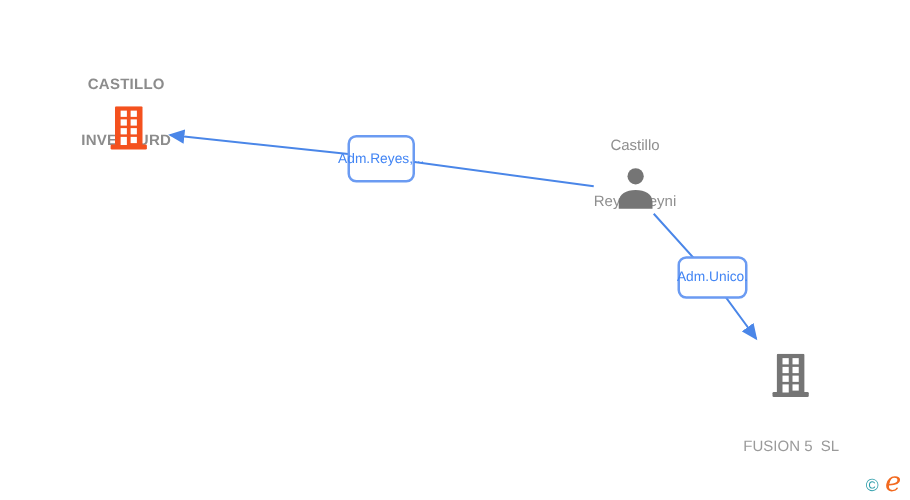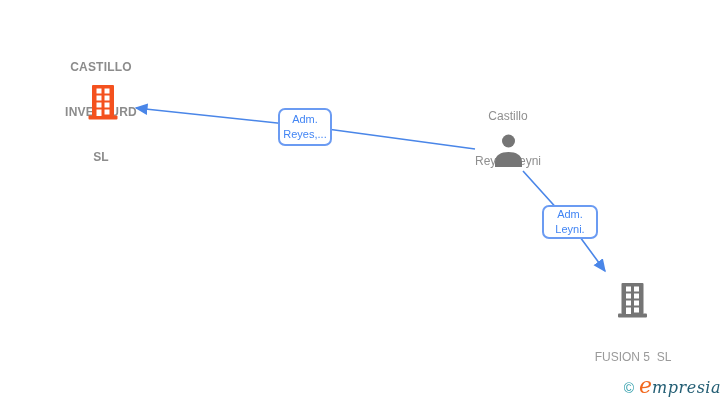--- a/index.html
+++ b/index.html
@@ -9,21 +9,21 @@
   }
   .edges{position:absolute;left:0;top:0;width:728px;height:400px;z-index:1;}
   .node-label{position:absolute;z-index:2;text-align:center;white-space:pre-wrap;}
   .company-main{width:122px;font-weight:bold;font-size:12px;line-height:15px;color:#8c8c8c;letter-spacing:.2px;}
   .person-name{width:122px;font-size:12px;line-height:15px;color:#8f8f8f;}
   .company-secondary{width:122px;font-size:12px;line-height:15px;color:#9a9a9a;}
   .icon{position:absolute;z-index:2;}
   .edge-label{
     position:absolute;z-index:3;background:#ffffff;border:2px solid #6b9bf2;
     border-radius:7px;color:#4285f4;font-size:11px;line-height:15px;
-    display:flex;flex-direction:column;align-items:center;justify-content:center;
+    display:flex;align-items:center;justify-content:center;
     text-align:center;box-sizing:border-box;
   }
   .logo{
     position:absolute;right:7px;bottom:3px;z-index:2;display:flex;align-items:baseline;
     font-family:"DejaVu Serif", serif;font-style:italic;
   }
   .logo .copy{font-family:"Liberation Sans", sans-serif;font-style:normal;color:#2d9daa;font-size:14px;margin-right:5px;}
   .logo .brand-e{color:#f2691f;font-size:22px;line-height:20px;}
   .logo .brand-rest{color:#235e74;font-size:16px;letter-spacing:.5px;}
 </style>
@@ -38,21 +38,20 @@
         <path d="M0,0 L9,4 L0,8 z" fill="#4a86e8"></path>
       </marker>
     </defs>
     <path d="M475,149 L305,126 L136,108" fill="none" stroke="#4a86e8" stroke-width="1.6" marker-end="url(#arrow)"></path>
     <path d="M523,171 L569,222 L605,271" fill="none" stroke="#4a86e8" stroke-width="1.6" marker-end="url(#arrow)"></path>
   </svg>
 
   <div class="node-label company-main" style="left:40px;top:30px;">
     <div>CASTILLO</div>
     <div>INVERTURD</div>
-    <div>SL</div>
   </div>
   <svg class="icon" style="left:88px;top:85px;" width="30" height="35" viewBox="0 0 30 35">
     <rect x="0.5" y="30.5" width="29" height="4" rx="1" fill="#f4511e"></rect>
     <rect x="4" y="0" width="22" height="31" rx="1" fill="#f4511e"></rect>
     <rect x="8.5" y="3.5" width="5" height="5" fill="#ffffff"></rect>
     <rect x="16.5" y="3.5" width="5" height="5" fill="#ffffff"></rect>
     <rect x="8.5" y="10.5" width="5" height="5" fill="#ffffff"></rect>
     <rect x="16.5" y="10.5" width="5" height="5" fill="#ffffff"></rect>
     <rect x="8.5" y="17.5" width="5" height="5" fill="#ffffff"></rect>
     <rect x="16.5" y="17.5" width="5" height="5" fill="#ffffff"></rect>
@@ -84,22 +83,21 @@
   <div class="node-label company-secondary" style="left:572px;top:320px;">
     <div>FUSION 5  SL</div>
   </div>
 
   <div class="edge-label" style="left:278px;top:108px;width:54px;height:38px;">
     <div>Adm.</div>
     <div>Reyes,...</div>
   </div>
   <div class="edge-label" style="left:542px;top:205px;width:56px;height:34px;">
     <div>Adm.</div>
-    <div>Leyni.</div>
+    <div>Unico.</div>
   </div>
 
   <div class="logo">
     <span class="copy">©</span>
     <span class="brand-e">e</span>
-    <span class="brand-rest">mpresia</span>
   </div>
 
 </div>
 
 </body></html>

